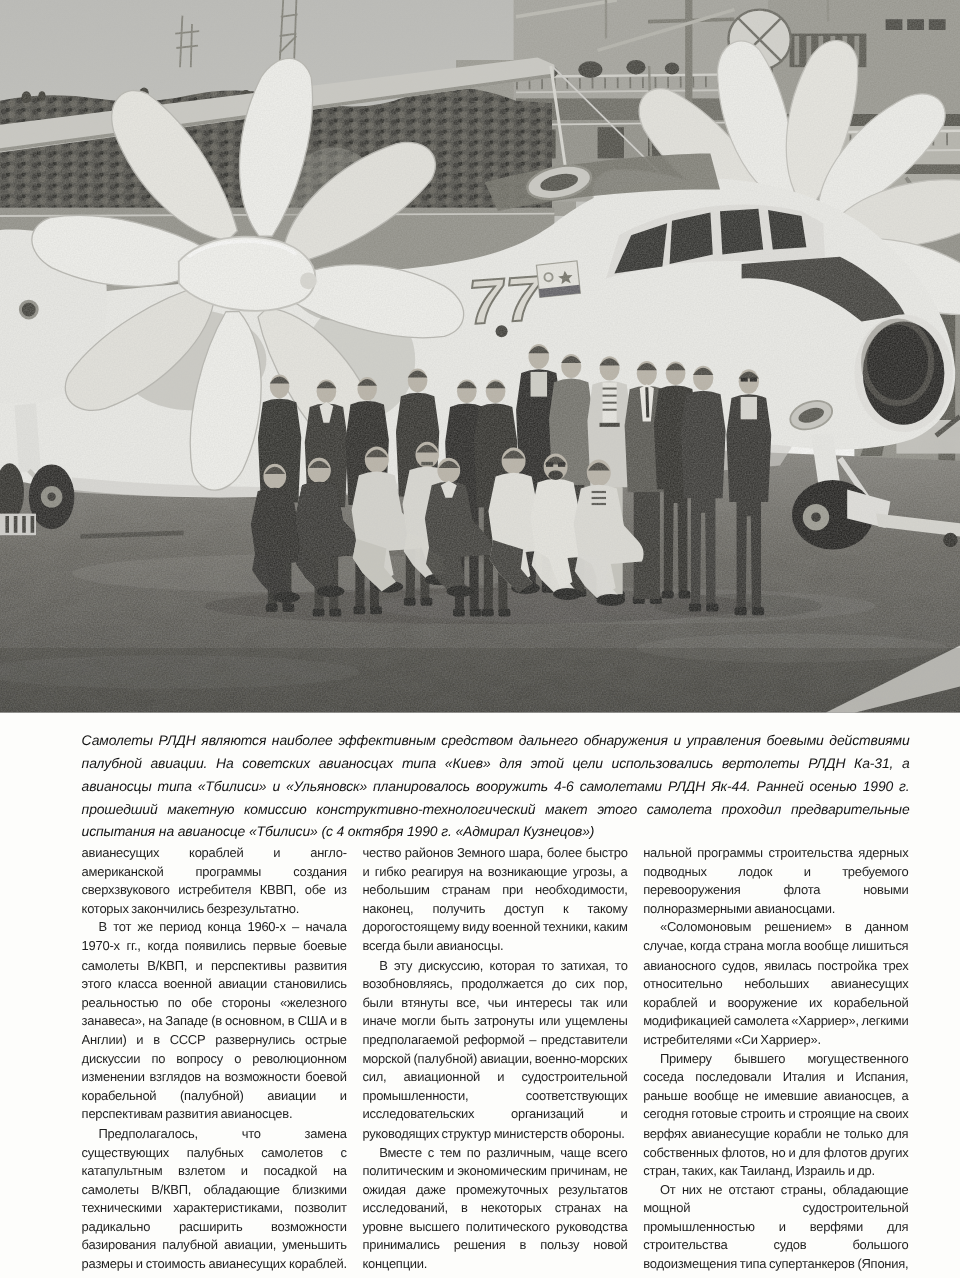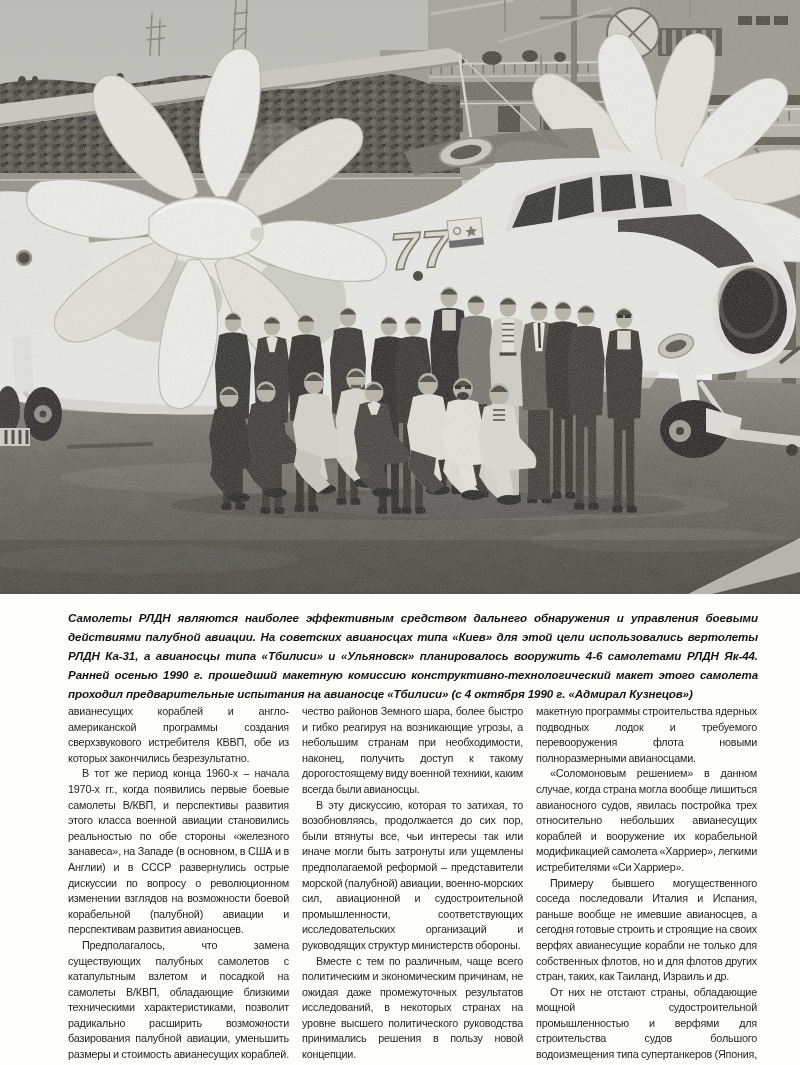--- a/index.html
+++ b/index.html
@@ -1,21 +1,21 @@
 <!DOCTYPE html>
 <html lang="ru"><head>
 <meta charset="utf-8">
 <style>
   html,body{margin:0;padding:0;background:#e8e8e8;}
   .page{position:relative;width:800px;height:1065px;background:#fdfdfb;overflow:hidden;
         font-family:"Liberation Sans",sans-serif;}
   .photo-wrap{position:absolute;left:0;top:0;width:800px;height:594px;}
   .photo-wrap svg{display:block;}
   .caption{position:absolute;left:68px;top:596px;width:690px;
-           font-style:italic;font-weight:bold;font-size:11.6px;line-height:19.2px;
+           font-style:italic;font-weight:normal;font-size:11.6px;line-height:19.2px;
            color:#141414;text-align:justify;letter-spacing:-0.1px;}
   .cols{position:absolute;left:68px;top:672px;width:690px;height:396px;
         display:flex;gap:13px;overflow:hidden;}
   .col{width:221px;font-size:10.8px;line-height:15.6px;color:#1f1f1f;
        text-align:justify;letter-spacing:-0.2px;word-spacing:-0.6px;}
   .col p{margin:0;text-indent:14px;}
   .col p.cont{text-indent:0;margin-top:32px;}
 </style>
 </head>
 <body>
@@ -429,21 +429,21 @@
       <p>В тот же период конца 1960-х – начала 1970-х гг., когда появились первые боевые самолеты В/КВП, и перспективы развития этого класса военной авиации становились реальностью по обе стороны «железного занавеса», на Западе (в основном, в США и в Англии) и в СССР развернулись острые дискуссии по вопросу о революционном изменении взглядов на возможности боевой корабельной (палубной) авиации и перспективам развития авианосцев.</p>
       <p>Предполагалось, что замена существующих палубных самолетов с катапультным взлетом и посадкой на самолеты В/КВП, обладающие близкими техническими характеристиками, позволит радикально расширить возможности базирования палубной авиации, уменьшить размеры и стоимость авианесущих кораблей. Это, в свою очередь, даст возможность крупным морским державам увеличить количество авианосных групп и одновременно контролировать большее коли-</p>
     </div>
     <div class="col">
       <p class="cont">чество районов Земного шара, более быстро и гибко реагируя на возникающие угрозы, а небольшим странам при необходимости, наконец, получить доступ к такому дорогостоящему виду военной техники, каким всегда были авианосцы.</p>
       <p>В эту дискуссию, которая то затихая, то возобновляясь, продолжается до сих пор, были втянуты все, чьи интересы так или иначе могли быть затронуты или ущемлены предполагаемой реформой – представители морской (палубной) авиации, военно-морских сил, авиационной и судостроительной промышленности, соответствующих исследовательских организаций и руководящих структур министерств обороны.</p>
       <p>Вместе с тем по различным, чаще всего политическим и экономическим причинам, не ожидая даже промежуточных результатов исследований, в некоторых странах на уровне высшего политического руководства принимались решения в пользу новой концепции.</p>
       <p>Первой в ряду этих стран стала Англия, экономика которой переживала очередной кризис и не могла осилить одновременного финансирования продолжения нацио-</p>
     </div>
     <div class="col">
-      <p class="cont">макетную программы строительства ядерных подводных лодок и требуемого перевооружения флота новыми полноразмерными авианосцами.</p>
+      <p class="cont">нальной программы строительства ядерных подводных лодок и требуемого перевооружения флота новыми полноразмерными авианосцами.</p>
       <p>«Соломоновым решением» в данном случае, когда страна могла вообще лишиться авианосного судов, явилась постройка трех относительно небольших авианесущих кораблей и вооружение их корабельной модификацией самолета «Харриер», легкими истребителями «Си Харриер».</p>
       <p>Примеру бывшего могущественного соседа последовали Италия и Испания, раньше вообще не имевшие авианосцев, а сегодня готовые строить и строящие на своих верфях авианесущие корабли не только для собственных флотов, но и для флотов других стран, таких, как Таиланд, Израиль и др.</p>
       <p>От них не отстают страны, обладающие мощной судостроительной промышленностью и верфями для строительства судов большого водоизмещения типа супертанкеров (Япония, Южная Корея и др.).</p>
       <p>Со своей стороны, США были первыми, кто организовал в своих вооруженных силах широкомасштабный эксперимент с само-</p>
     </div>
   </div>
 
 </div>
 
 </body></html>

